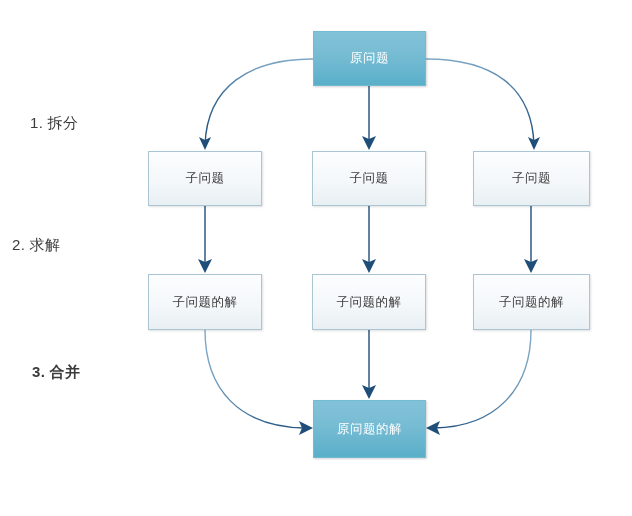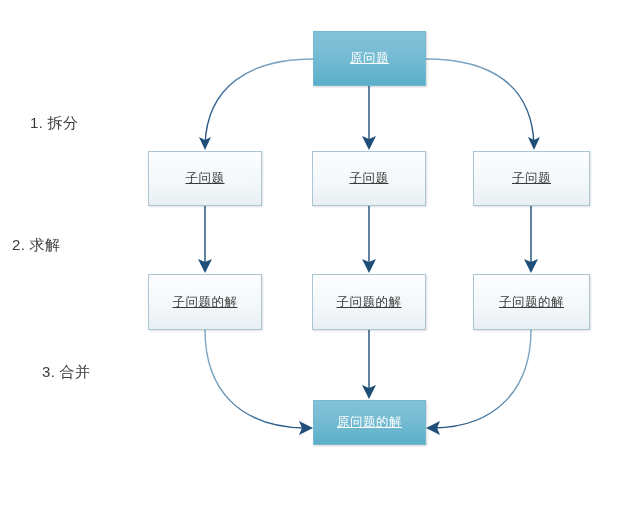--- a/index.html
+++ b/index.html
@@ -33,33 +33,32 @@
   .stage-label {
     position: absolute;
     font-size: 15px;
     color: #3b3b3b;
     letter-spacing: 0.3px;
     white-space: nowrap;
     line-height: 14px;
   }
   #stage-label-0 { left: 30px; top: 116px; }
   #stage-label-1 { left: 12px; top: 238px; }
-  #stage-label-2 { left: 42px; top: 365px; }
+  #stage-label-2 { left: 32px; top: 365px; font-weight: bold; }
 
   
   .node {
     position: absolute;
     box-sizing: border-box;
     display: flex;
     align-items: center;
     justify-content: center;
     font-size: 12.5px;
     letter-spacing: 0.5px;
     line-height: 1;
-    text-decoration: underline;
   }
   .node-primary {
     background: linear-gradient(to bottom, #82c2d8 0%, #79bdd4 38%, #5aafc9 100%);
     border: 1px solid #74bad3;
     color: #ffffff;
     box-shadow: 1px 1px 2px rgba(0,0,0,0.18);
   }
   .node-secondary {
     background: linear-gradient(to bottom, #fcfdfe 0%, #f4f8fa 55%, #e8eff3 100%);
     border: 1px solid #a9c6d2;
@@ -67,21 +66,21 @@
     box-shadow: 1px 1px 2px rgba(0,0,0,0.13);
   }
 
   #node-root        { left: 313px; top: 31px;  width: 113px; height: 55px; }
   #node-sub-0       { left: 148px; top: 151px; width: 114px; height: 55px; }
   #node-sub-1       { left: 312px; top: 151px; width: 114px; height: 55px; }
   #node-sub-2       { left: 473px; top: 151px; width: 117px; height: 55px; }
   #node-subsol-0    { left: 148px; top: 274px; width: 114px; height: 56px; }
   #node-subsol-1    { left: 312px; top: 274px; width: 114px; height: 56px; }
   #node-subsol-2    { left: 473px; top: 274px; width: 117px; height: 56px; }
-  #node-rootsol     { left: 313px; top: 400px; width: 113px; height: 45px; }
+  #node-rootsol     { left: 313px; top: 400px; width: 113px; height: 58px; }
 </style>
 </head>
 <body>
 
 <div id="diagram-root">
 
   <svg id="edge-layer" viewBox="0 0 632 516" width="632" height="516">
     <defs>
       <linearGradient id="gradFadeDown" x1="0" y1="0" x2="0" y2="1">
         <stop offset="0%" stop-color="#7fa8c6"></stop>

